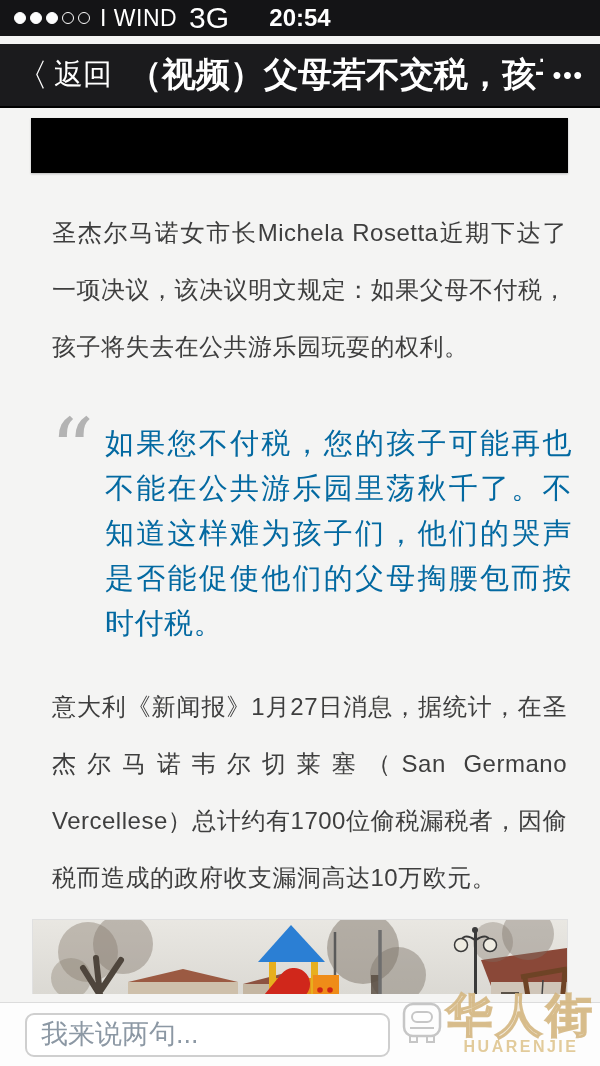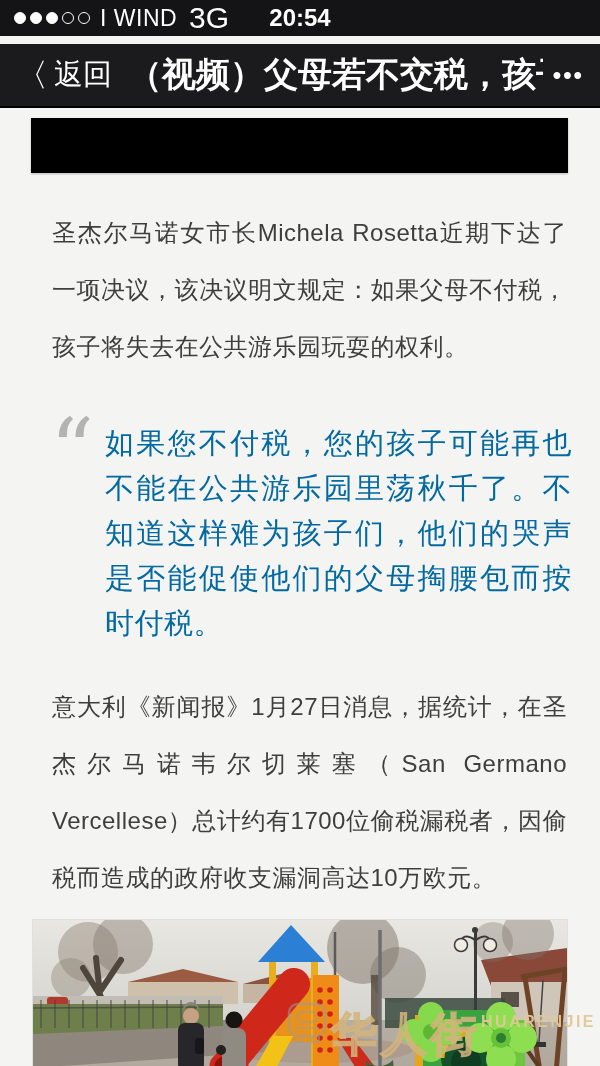--- a/index.html
+++ b/index.html
@@ -116,21 +116,21 @@
   }
   .comment-input::placeholder{color:#8c98a4;opacity:1;}
 
   
   .watermark{
     position:absolute;right:4px;bottom:10px;
     display:flex;align-items:flex-end;
     z-index:5;pointer-events:none;
   }
   .wm-icon{opacity:.55;margin-right:2px;margin-bottom:6px;}
-  .wm-texts{display:flex;flex-direction:row;align-items:flex-start;}
+  .wm-texts{display:flex;flex-direction:column;align-items:center;}
   .wm-cn{
     font-size:46px;font-weight:700;letter-spacing:4px;
     color:rgba(255,255,255,0);
     -webkit-text-stroke:1.6px rgba(210,180,125,.85);
     text-shadow:0 0 1px rgba(210,180,125,.25);
     line-height:44px;
   }
   .wm-latin{
     font-size:16px;font-weight:700;letter-spacing:2.5px;
     color:rgba(224,200,150,.95);
@@ -339,20 +339,23 @@
         <path d="M180,232 C184,206 204,196 226,192" fill="none" stroke="#2f9cd8" stroke-width="5"></path>
         <path d="M372,226 C362,202 334,192 312,190" fill="none" stroke="#2f9cd8" stroke-width="5"></path>
         <path d="M248,244 C248,230 258,222 272,218" fill="none" stroke="#2f9cd8" stroke-width="5"></path>
         <path d="M332,241 C332,227 318,218 302,214" fill="none" stroke="#2f9cd8" stroke-width="5"></path>
         <rect x="268" y="189" width="9" height="30" fill="#2f9cd8"></rect>
         <ellipse cx="272" cy="189" rx="40" ry="11" fill="#8fb2c4" stroke="#2f9cd8" stroke-width="3"></ellipse>
       </svg>
     </div>
   </div>
 
+  <div class="footer">
+    <input class="comment-input" type="text" placeholder="我来说两句..." style="">
+  </div>
 
   <div class="watermark">
     <span class="wm-icon">
       <svg width="44" height="50" viewBox="0 0 44 50">
         <rect x="4" y="8" width="36" height="32" rx="9" fill="none" stroke="#9a9a9a" stroke-width="2.5"></rect>
         <rect x="12" y="16" width="20" height="10" rx="5" fill="none" stroke="#9a9a9a" stroke-width="2"></rect>
         <line x1="10" y1="32" x2="34" y2="32" stroke="#9a9a9a" stroke-width="2"></line>
         <rect x="10" y="40" width="7" height="6" fill="none" stroke="#9a9a9a" stroke-width="2"></rect>
         <rect x="27" y="40" width="7" height="6" fill="none" stroke="#9a9a9a" stroke-width="2"></rect>
       </svg>

